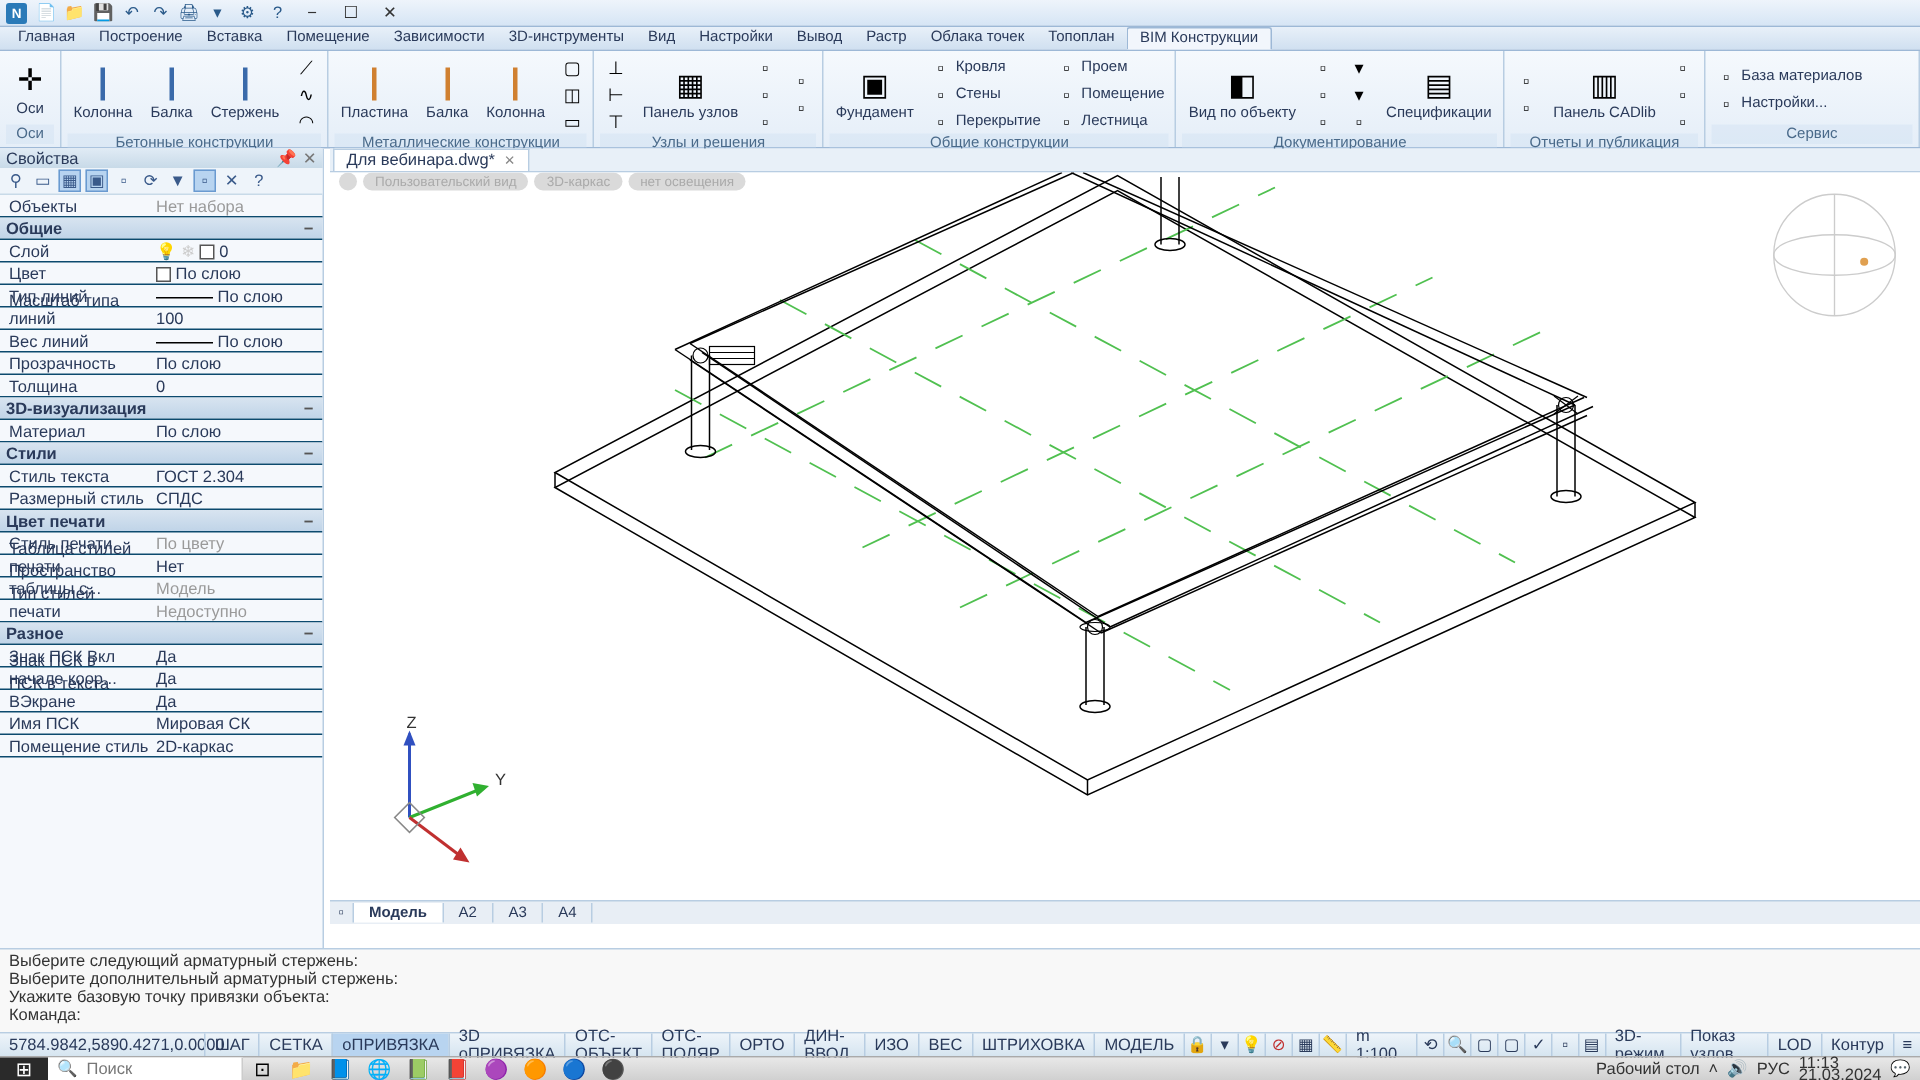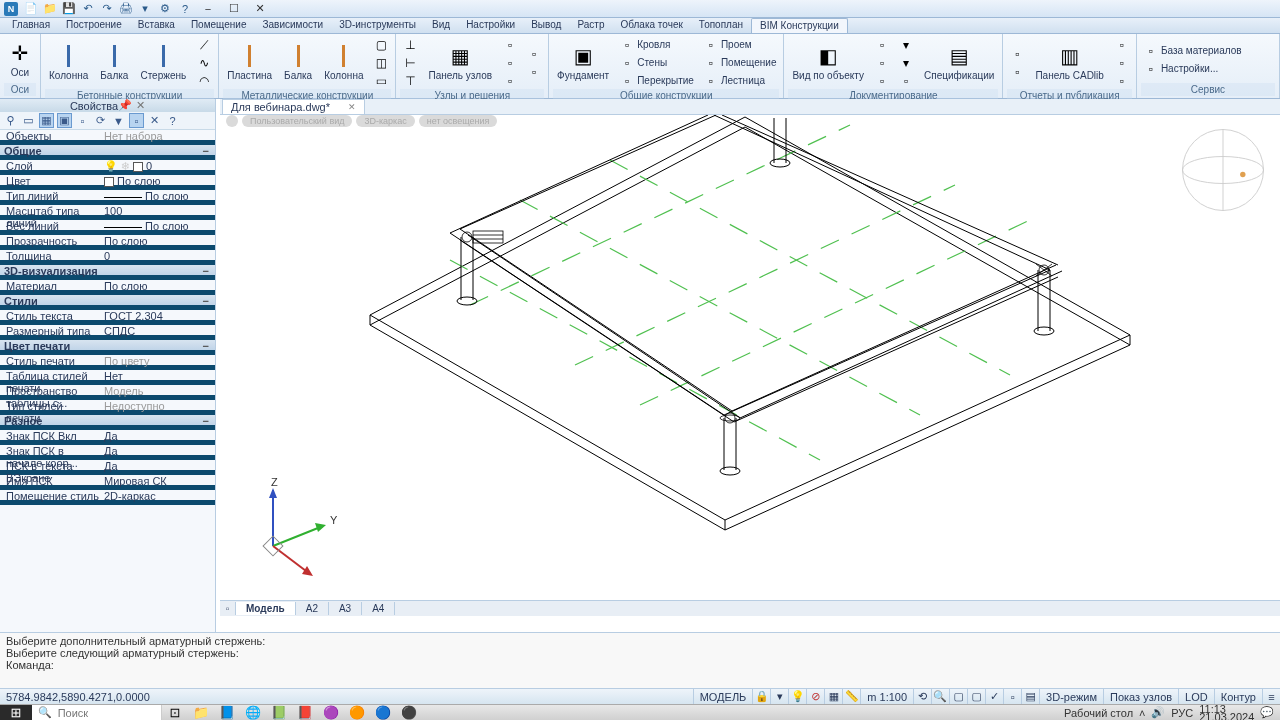--- a/index.html
+++ b/index.html
@@ -27,31 +27,31 @@
 .rbb .ico{width:24px;height:24px;display:flex;align-items:center;justify-content:center;font-size:20px}
 .rbb .lbl{font-size:10px;color:#2a3a5a;text-align:center;line-height:11px}
 .rcol{display:flex;flex-direction:column;gap:1px}
 .rsb{display:flex;align-items:center;gap:3px;padding:1px 3px;cursor:pointer;border-radius:2px;height:17px}
 .rsb .ico{width:14px;height:14px;display:flex;align-items:center;justify-content:center;font-size:12px}
 .rsb .lbl{font-size:10px;color:#2a3a5a}
 .line-blue{width:3px;height:22px;background:#3a6aaa;display:inline-block}
 .line-orange{width:3px;height:22px;background:#d08030;display:inline-block}
 
 .doctabs{position:absolute;left:220px;top:99px;height:16px;display:flex;align-items:center;background:#e8f0f8;width:calc(100% - 220px);border-bottom:1px solid #b8cde2}
-.doctab{padding:1px 8px;font-size:10px;color:#2a3a5a;background:#fff;border:1px solid #b8cde2;border-bottom:none;margin-left:2px;display:flex;align-items:center;gap:18px;cursor:pointer}
+.doctab{padding:1px 8px;font-size:10px;color:#2a3a5a;background:#fff;border:1px solid #b8cde2;border-bottom:none;margin-left:2px;display:flex;align-items:center;gap:6px;cursor:pointer}
 .doctab .x{color:#888;font-size:9px}
 
 .props{position:absolute;left:0;top:99px;width:216px;bottom:48px;background:#f5f8fc;border-right:1px solid #b8cde2;display:flex;flex-direction:column}
-.props-title{height:13px;background:linear-gradient(#e0ebf5,#c8dae8);font-size:10px;color:#2a3a5a;padding:0 4px;display:flex;align-items:center;justify-content:center}
+.props-title{height:13px;background:linear-gradient(#e0ebf5,#c8dae8);font-size:10px;color:#2a3a5a;padding:0 4px;display:flex;align-items:center;justify-content:space-between}
 .props-title .pc{display:flex;gap:4px;font-size:9px;color:#777}
 .props-toolbar{height:18px;display:flex;align-items:center;gap:3px;padding:0 3px;background:#eef4fa;border-bottom:1px solid #c8dae8}
 .props-toolbar span{width:15px;height:15px;display:inline-flex;align-items:center;justify-content:center;font-size:11px;color:#3a5a8a;cursor:pointer}
 .props-toolbar span.active{background:#b8d4f0;border:1px solid #6a9ad0}
 .prop-body{flex:1;overflow-y:auto}
-.prop-row{display:flex;height:15px;border-bottom:5px solid #0c4a6e;font-size:10px;align-items:flex-start}
+.prop-row{display:flex;height:15px;border-bottom:1px solid #0c4a6e;font-size:10px;align-items:flex-end}
 .prop-row.header{background:linear-gradient(#d8e4f0,#c0d4e8);font-weight:bold;color:#2a3a5a;justify-content:space-between;padding-right:6px;cursor:pointer}
 .prop-row.header .exp{color:#555}
 .prop-label{width:100px;padding-left:6px;color:#2a3a5a}
 .prop-value{flex:1;padding-left:4px;color:#2a3a5a}
 .prop-value.disabled{color:#9a9a9a}
 .layer-swatch{display:inline-block;width:10px;height:10px;border:1px solid #555;vertical-align:middle}
 
 .viewport{position:absolute;left:220px;top:115px;right:0;bottom:104px;background:#fff;overflow:hidden}
 .view-pills{position:absolute;left:6px;top:0;display:flex;gap:4px;}
 .pill{background:#dadada;color:#aaa;font-size:9px;padding:1px 8px;border-radius:8px}
@@ -423,21 +423,21 @@
       </div>
       <div class="prop-row header">
         <span style="padding-left:4px">Стили</span>
         <span class="exp">−</span>
       </div>
       <div class="prop-row">
         <div class="prop-label">Стиль текста</div>
         <div class="prop-value">ГОСТ 2.304</div>
       </div>
       <div class="prop-row">
-        <div class="prop-label">Размерный типа</div>
+        <div class="prop-label">Размерный стиль</div>
         <div class="prop-value">СПДС</div>
       </div>
       <div class="prop-row header">
         <span style="padding-left:4px">Цвет печати</span>
         <span class="exp">−</span>
       </div>
       <div class="prop-row">
         <div class="prop-label">Стиль печати</div>
         <div class="prop-value disabled">По цвету</div>
       </div>
@@ -590,27 +590,41 @@
     <div id="mtabs" style="display:flex">
         <div class="mtab active">Модель</div>
         <div class="mtab">A2</div>
         <div class="mtab">A3</div>
         <div class="mtab">A4</div>
       </div>
   </div>
 </div>
 
 <div class="cmdarea" id="cmdarea">
+    <div>Выберите следующий арматурный стержень:</div>
     <div>Выберите дополнительный арматурный стержень:</div>
-    <div>Выберите следующий арматурный стержень:</div>
+    <div>Укажите базовую точку привязки объекта:</div>
     <div>Команда:</div>
   </div>
 
 <div class="status">
   <div class="coords">5784.9842,5890.4271,0.0000</div>
+  <div id="sbtns" style="display:flex;height:100%">
+      <div class="sbtn">ШАГ</div>
+      <div class="sbtn">СЕТКА</div>
+      <div class="sbtn active">оПРИВЯЗКА</div>
+      <div class="sbtn">3D оПРИВЯЗКА</div>
+      <div class="sbtn">ОТС-ОБЪЕКТ</div>
+      <div class="sbtn">ОТС-ПОЛЯР</div>
+      <div class="sbtn">ОРТО</div>
+      <div class="sbtn">ДИН-ВВОД</div>
+      <div class="sbtn">ИЗО</div>
+      <div class="sbtn">ВЕС</div>
+      <div class="sbtn">ШТРИХОВКА</div>
+    </div>
   <div class="spacer"></div>
   <div class="sbtn">МОДЕЛЬ</div>
   <div class="sbtn sico">🔒</div>
   <div class="sbtn sico">▾</div>
   <div class="sbtn sico">💡</div>
   <div class="sbtn sico" style="color:#c03030">⊘</div>
   <div class="sbtn sico">▦</div>
   <div class="sbtn sico">📏</div>
   <div class="sbtn">m 1:100</div>
   <div class="sbtn sico">⟲</div>

